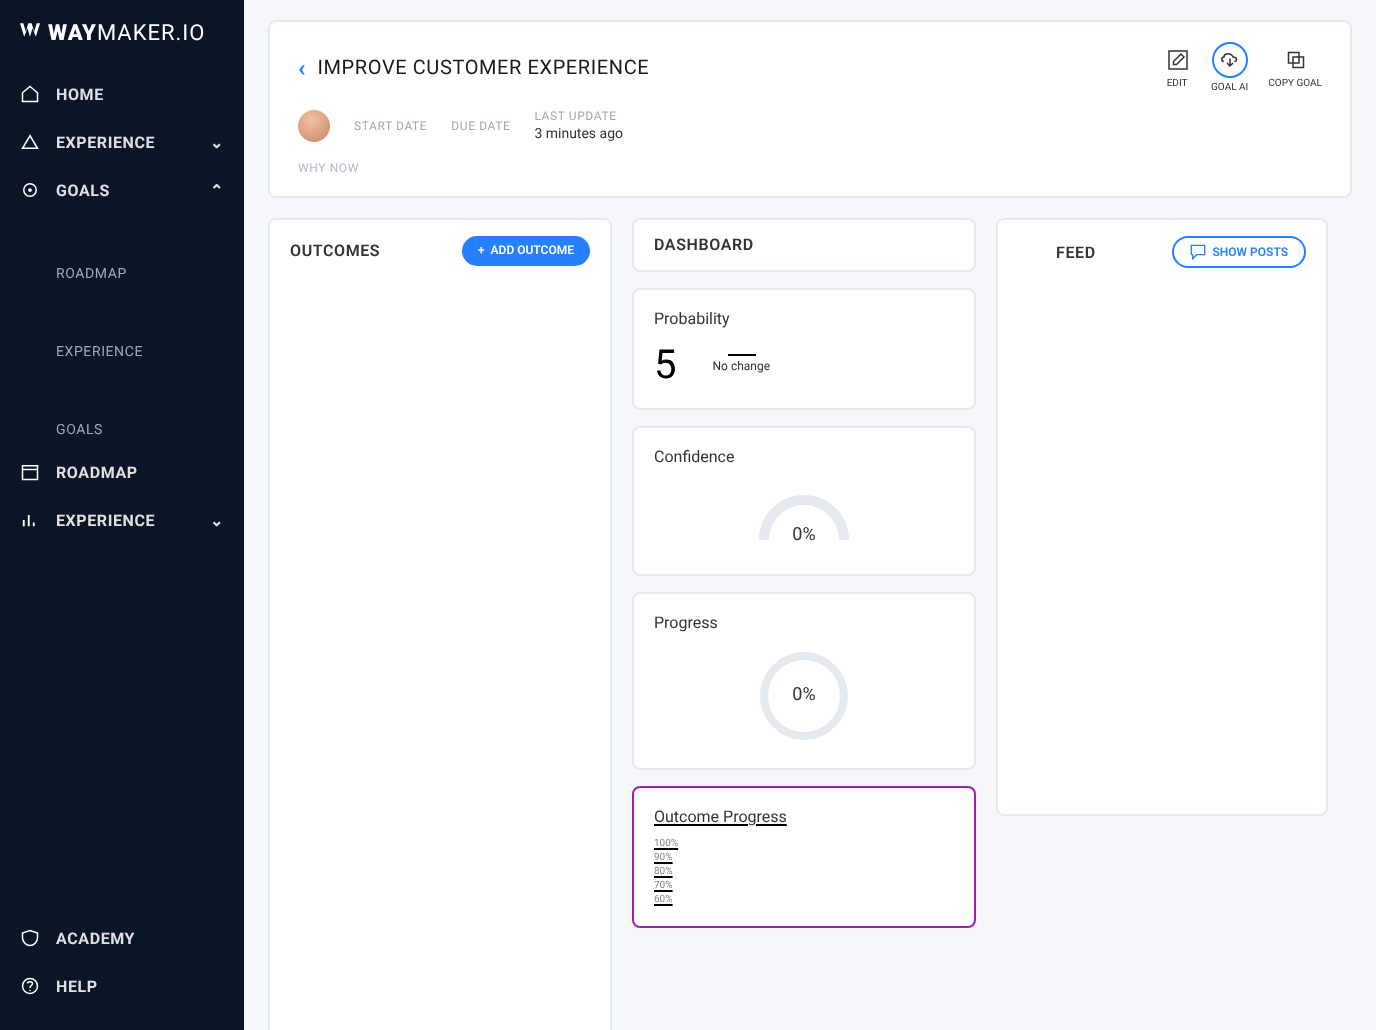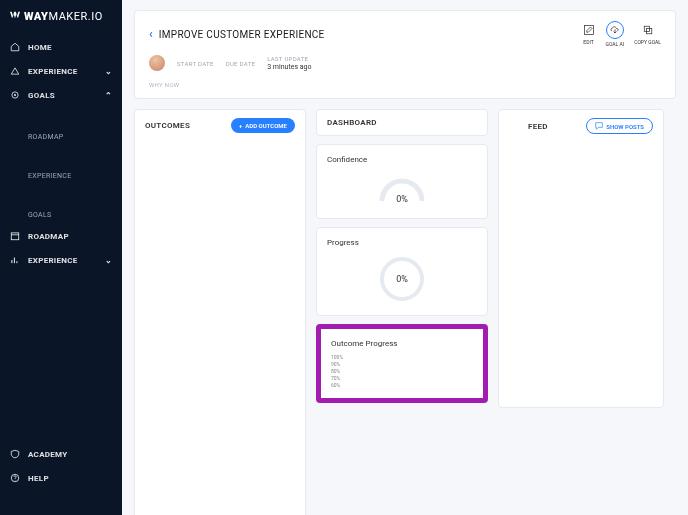--- a/index.html
+++ b/index.html
@@ -5,21 +5,21 @@
   * { box-sizing: border-box; margin: 0; padding: 0; font-family: -apple-system, BlinkMacSystemFont, "Segoe UI", Roboto, sans-serif; }
   body { background: #f5f7fa; width: 688px; height: 515px; overflow: hidden; font-size: 10px; }
   .app { display: flex; height: 515px; }
   .sidebar { width: 122px; background: #0a1628; color: #e0e0e0; display: flex; flex-direction: column; padding-top: 10px; }
   .logo { display: flex; align-items: flex-start; gap: 4px; padding: 0 10px 12px 10px; font-weight: 700; font-size: 11px; color: #fff; letter-spacing: 0.5px; }
   .nav { flex: 1; }
   .nav-item { display: flex; align-items: center; gap: 8px; padding: 7px 10px; font-size: 8px; font-weight: 700; cursor: pointer; letter-spacing: 0.3px; }
   .nav-item .chev { margin-left: auto; font-size: 8px; }
   .nav-icon { width: 10px; height: 10px; display: inline-flex; align-items: center; justify-content: center; }
   .sub-item { padding: 5px 10px 5px 28px; font-size: 7px; color: #a0a8b8; cursor: pointer; letter-spacing: 0.3px; margin-top: 21px; }
-  .sidebar-bottom { padding-bottom: 25px; }
+  .sidebar-bottom { padding-bottom: 10px; }
   .main { flex: 1; padding: 10px 12px; overflow: hidden; }
   .header-card { background: #fff; border: 1px solid #e5e9f0; border-radius: 4px; padding: 10px 14px; margin-bottom: 10px; }
   .header-top { display: flex; align-items: center; }
   .back-chev { color: #2680ff; font-size: 12px; margin-right: 6px; cursor: pointer; font-weight: 700; }
   .title { font-size: 10px; font-weight: 400; color: #1a1a1a; letter-spacing: 0.3px; }
   .header-actions { margin-left: auto; display: flex; gap: 10px; align-items: center; }
   .action { display: flex; flex-direction: column; align-items: center; gap: 2px; cursor: pointer; font-size: 5px; color: #333; }
   .action .ic { width: 14px; height: 14px; display:flex; align-items:center; justify-content:center; }
   .action.highlighted .ic { border: 1.5px solid #2680ff; border-radius: 50%; width: 18px; height: 18px; }
   .meta-row { display: flex; align-items: center; gap: 12px; margin-top: 8px; }
@@ -43,21 +43,21 @@
   .prob-val { font-size: 20px; font-weight: 400; color: #000; }
   .nochange-col { display: flex; flex-direction: column; align-items: center; gap: 2px; }
   .nochange-line { width: 14px; height: 1px; background: #000; }
   .nochange-text { font-size: 6px; color: #333; }
   .gauge-wrap { display: flex; justify-content: center; padding: 4px 0; }
   .gauge { position: relative; width: 50px; height: 30px; }
   .gauge svg { width: 50px; height: 30px; }
   .gauge-text { position: absolute; bottom: 0; left: 0; right: 0; text-align: center; font-size: 9px; color: #333; }
   .circle-wrap { display:flex; justify-content:center; padding:4px 0; }
   .circle { width: 44px; height: 44px; border: 4px solid #e5e9f0; border-radius: 50%; display:flex; align-items:center; justify-content:center; font-size: 9px; color:#333; }
-  .op-card { background:#fff; border:5px solid #a21caf; border-radius:4px; padding:10px; }
+  .op-card { background:#fff; border:1px solid #a21caf; border-radius:4px; padding:10px;text-decoration:underline; }
   .op-ticks { display:flex; flex-direction:column; gap:1px; font-size:5px; color:#888; margin-top:6px; }
   svg { display:block; }
 </style>
 </head>
 <body>
 
 <div class="app">
   <aside class="sidebar">
     <div class="logo">
       <span class="nav-icon">
@@ -201,20 +201,30 @@
         </div>
       </div>
 
       <div class="dashboard-panel">
         <div class="panel" style="padding:0">
           <div class="panel-header">
             <span class="panel-title">DASHBOARD</span>
           </div>
         </div>
         <div class="dash-card">
+          <div class="dash-label">Probability</div>
+          <div class="prob-row">
+            <span class="prob-val">5</span>
+            <div class="nochange-col">
+              <div class="nochange-line"></div>
+              <span class="nochange-text">No change</span>
+            </div>
+          </div>
+        </div>
+        <div class="dash-card">
           <div class="dash-label">Confidence</div>
           <div class="gauge-wrap">
             <div class="gauge">
               <svg viewBox="0 0 50 30">
                   <path d="M5 27 A20 20 0 0 1 45 27" fill="none" stroke="#e5e9f0" stroke-width="5"></path>
                 </svg>
               <div class="gauge-text">0%</div>
             </div>
           </div>
         </div>

